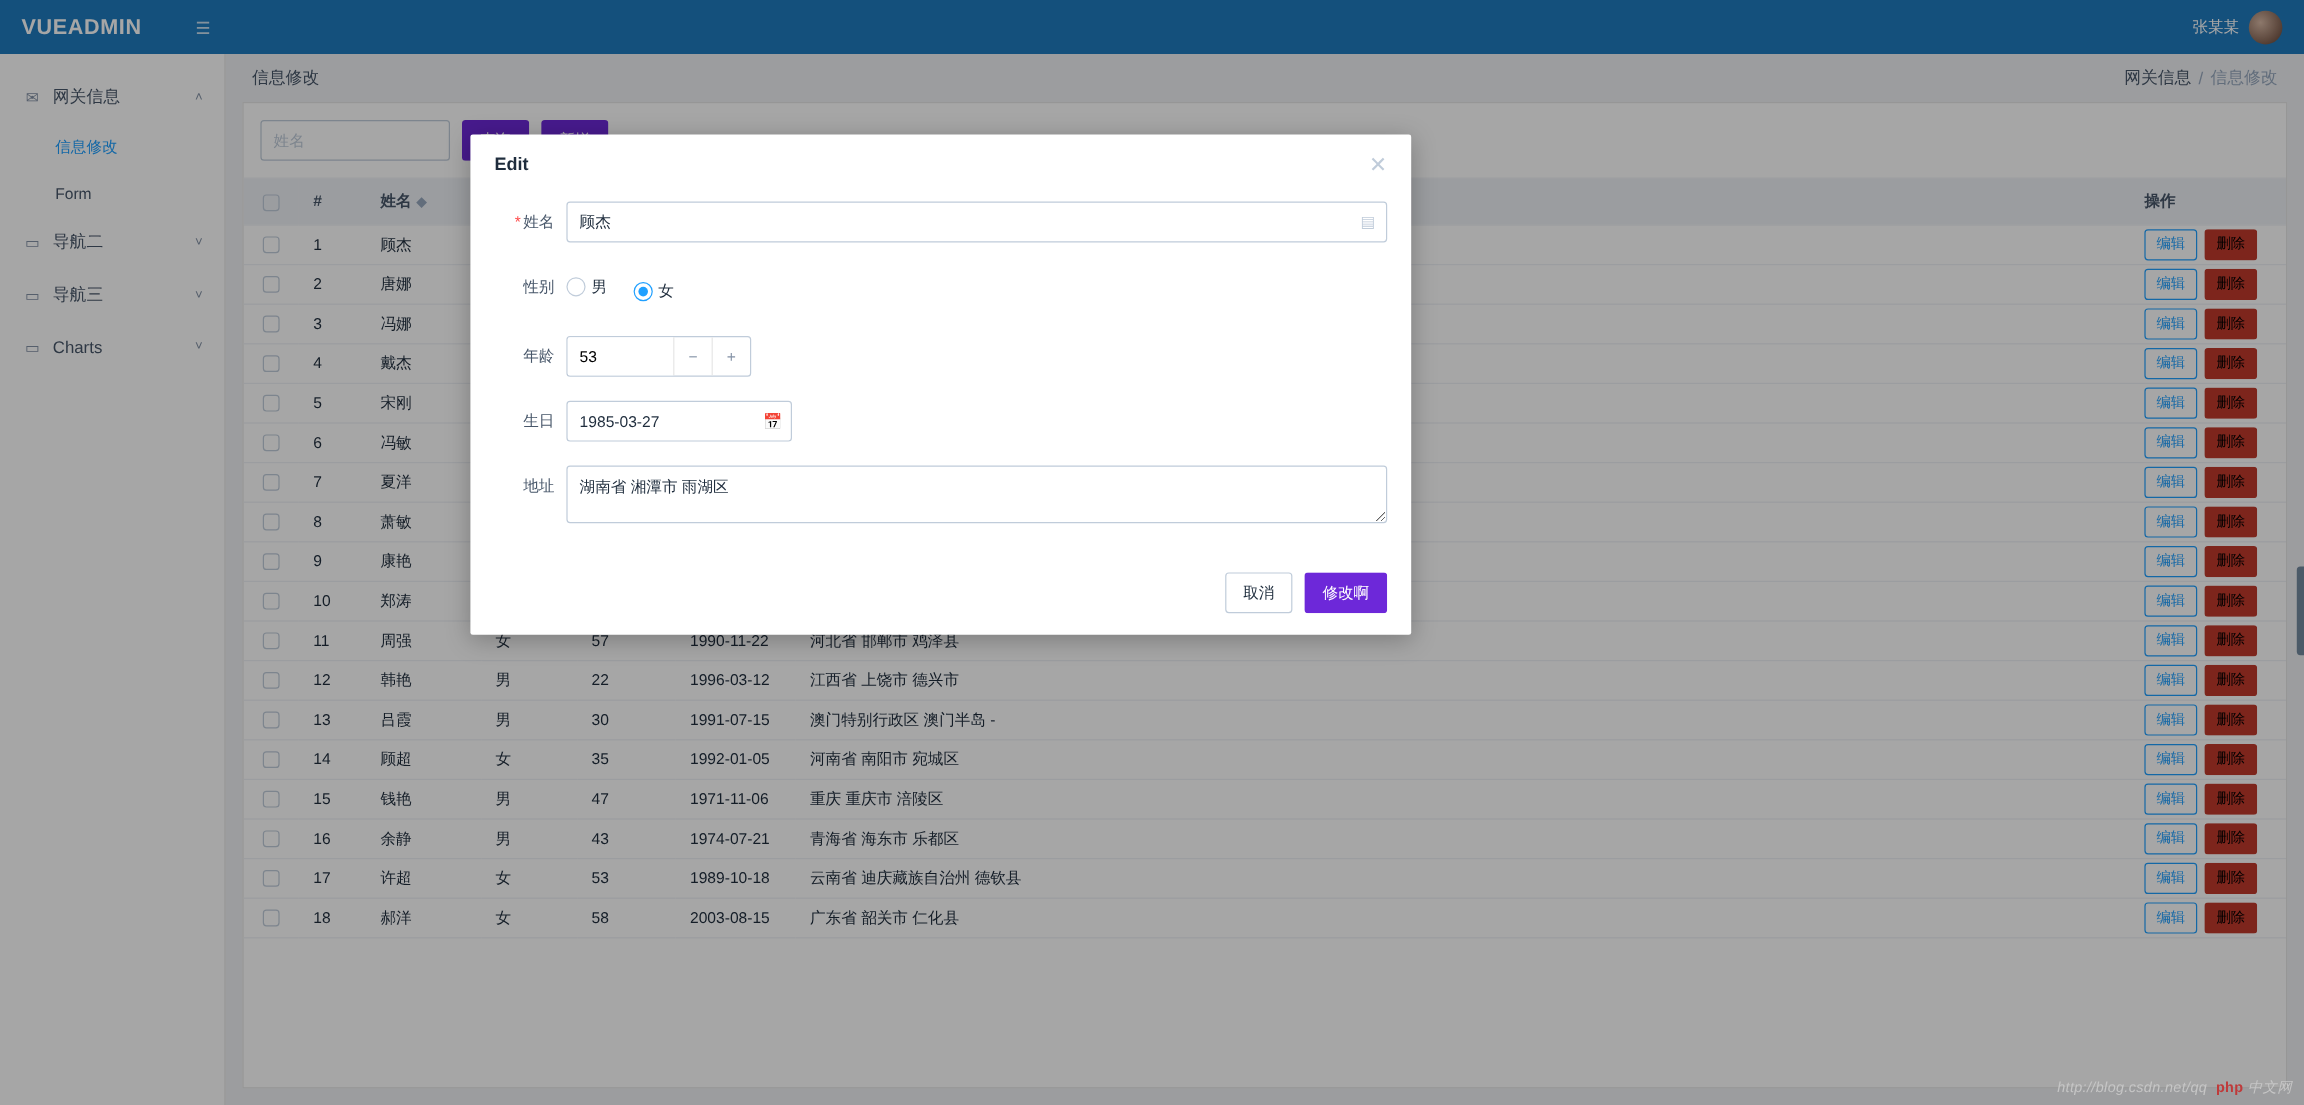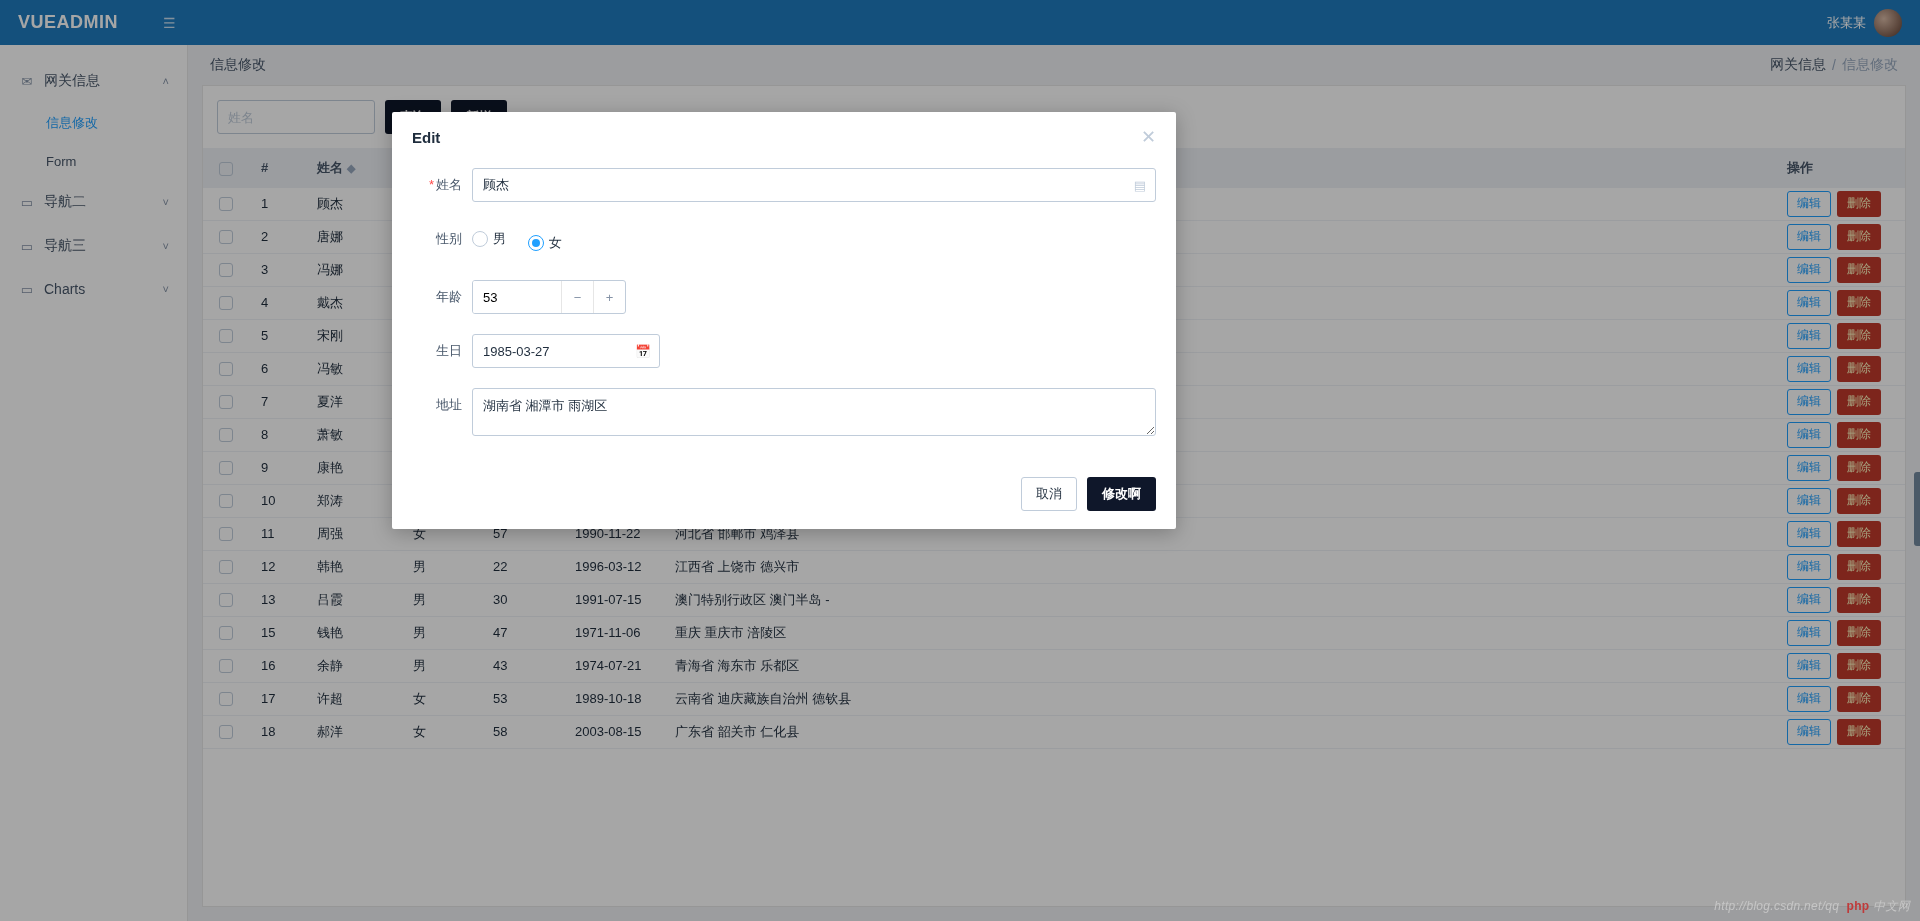--- a/index.html
+++ b/index.html
@@ -21,25 +21,25 @@
 .main{flex:1;display:flex;flex-direction:column;min-width:0;}
 .crumbbar{height:40px;display:flex;align-items:center;padding:0 22px;font-size:14px;color:#475669;}
 .crumbbar .sep{margin:0 6px;color:#97a8be;}
 .crumbbar .cur{color:#97a8be;}
 .crumb-spacer{flex:1;}
 .panel{margin:0 14px 14px 14px;background:#fff;border:1px solid #e6e6e6;flex:1;min-height:0;display:flex;flex-direction:column;}
 .toolbar{padding:14px;display:flex;gap:10px;align-items:center;border-bottom:1px solid #eef1f6;}
 .input-text{height:34px;border:1px solid #c0ccda;border-radius:3px;padding:0 10px;font-size:13px;color:#1f2d3d;outline:none;}
 .input-text::placeholder{color:#c0ccda;}
 .btn{height:34px;padding:0 14px;border-radius:3px;font-size:13px;cursor:pointer;border:1px solid transparent;display:inline-flex;align-items:center;justify-content:center;}
-.btn-primary{background:#0f172a;color:#fff;font-weight:bold;}
+.btn-primary{background:#6d28d9;color:#fff;}
 .btn-default{background:#fff;border-color:#c0ccda;color:#1f2d3d;}
 .btn-sm{height:26px;padding:0 9px;font-size:12px;border-radius:3px;}
 .btn-outline-primary{background:#fff;color:#20a0ff;border:1px solid #20a0ff;}
-.btn-danger{background:#c0392b;color:#fef9c3;}
+.btn-danger{background:#c0392b;color:#000000;}
 .tablewrap{flex:1;overflow:auto;}
 table{width:100%;border-collapse:collapse;}
 th,td{text-align:left;padding:0 12px;height:33px;font-size:13px;border-bottom:1px solid #eef1f6;}
 thead th{background:#eef1f6;color:#475669;font-weight:600;height:38px;}
 .chk{width:14px;height:14px;border:1px solid #c0ccda;border-radius:3px;display:inline-block;vertical-align:middle;}
 .sort{margin-left:4px;color:#97a8be;font-size:11px;}
 .col-chk{width:46px;text-align:center;}
 .col-idx{width:56px;}
 .col-name{width:96px;}
 .col-sex{width:80px;}
@@ -335,20 +335,35 @@
   <td class="col-addr">澳门特别行政区 澳门半岛 -</td>
   <td class="col-ops">
                     <div class="ops">
     <button class="btn btn-sm btn-outline-primary">编辑</button>
     <button class="btn btn-sm btn-danger">删除</button>
   </div>
                   </td>
                 </tr>
                 <tr>
                   <td class="col-chk"><span class="chk"></span></td>
+  <td class="col-idx">14</td>
+  <td class="col-name">顾超</td>
+  <td class="col-sex">女</td>
+  <td class="col-age">35</td>
+  <td class="col-bday">1992-01-05</td>
+  <td class="col-addr">河南省 南阳市 宛城区</td>
+  <td class="col-ops">
+                    <div class="ops">
+    <button class="btn btn-sm btn-outline-primary">编辑</button>
+    <button class="btn btn-sm btn-danger">删除</button>
+  </div>
+                  </td>
+                </tr>
+                <tr>
+                  <td class="col-chk"><span class="chk"></span></td>
   <td class="col-idx">15</td>
   <td class="col-name">钱艳</td>
   <td class="col-sex">男</td>
   <td class="col-age">47</td>
   <td class="col-bday">1971-11-06</td>
   <td class="col-addr">重庆 重庆市 涪陵区</td>
   <td class="col-ops">
                     <div class="ops">
     <button class="btn btn-sm btn-outline-primary">编辑</button>
     <button class="btn btn-sm btn-danger">删除</button>

